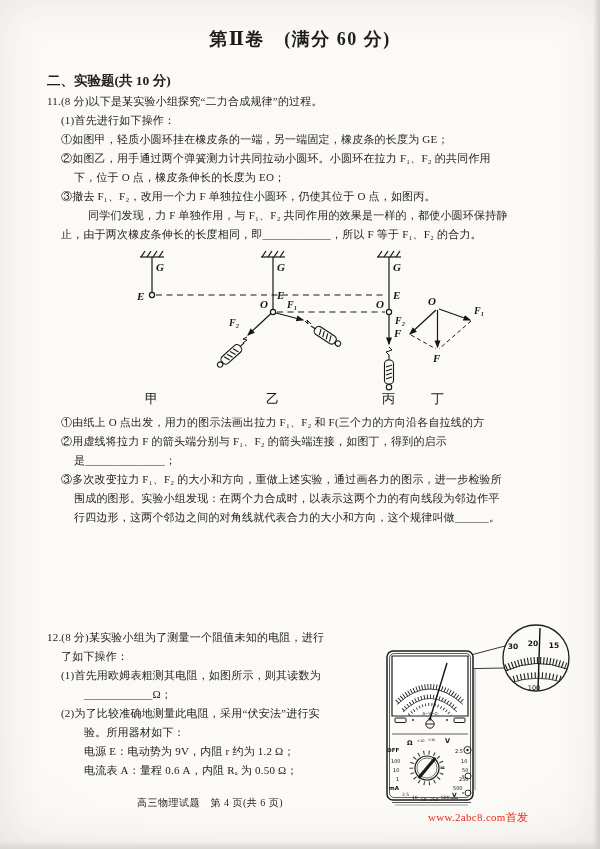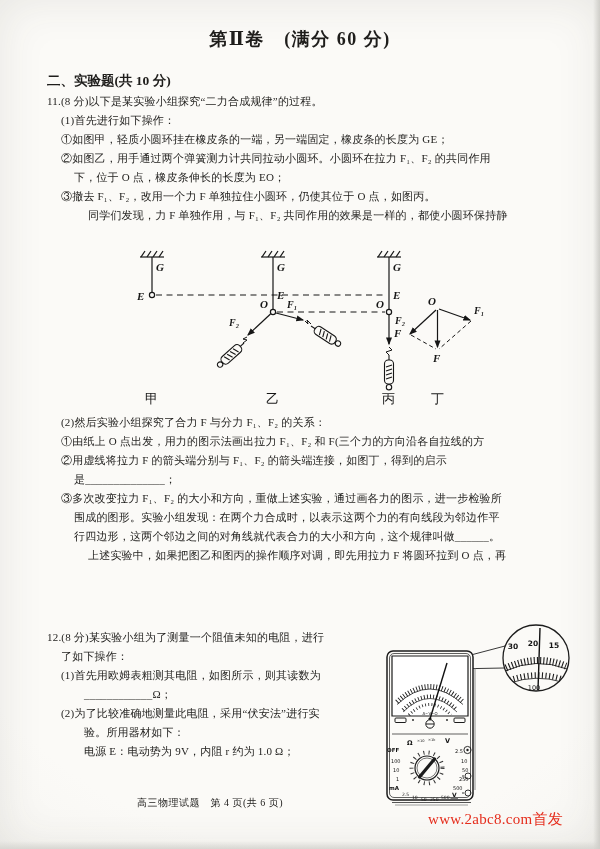--- a/index.html
+++ b/index.html
@@ -23,21 +23,21 @@
   .i2{padding-left:27px}
   .i2b{padding-left:37px}
   .i3{padding-left:41px}
   #q11p1{top:92px;left:47px;}
   #q11p2{top:413px;left:47px;}
   #q12{top:628px;left:47px;width:340px;}
   #fig11{top:247px;left:56px;}
   #meter{top:610px;left:376px;}
   #footer{position:absolute;top:796px;left:0;width:70%;text-align:center;
     font-size:10px;z-index:6;letter-spacing:.5px;}
-  #watermark{position:absolute;top:810px;left:428px;font-size:15px;z-index:7;
+  #watermark{position:absolute;top:810px;left:428px;font-size:11px;z-index:7;
     letter-spacing:.3px;text-align:center;}
   svg text{font-family:"Liberation Serif","DejaVu Serif",serif;}
   svg .lat{font-style:italic;font-weight:bold;font-size:11px;fill:#161616;}
   svg .latS{font-style:italic;font-weight:bold;font-size:10px;fill:#161616;}
   svg .cjk{font-size:13px;fill:#161616;}
   svg .num{font-family:"DejaVu Sans","Liberation Sans",sans-serif;fill:#141414;}
   svg line,svg path,svg circle,svg rect,svg polyline{vector-effect:non-scaling-stroke;}
 </style>
 </head>
 <body>
@@ -48,20 +48,21 @@
   <div class="heading">二、实验题(共 10 分)</div>
 
   <div id="q11p1" class="block">
     <div class="ln i0">11.(8 分)以下是某实验小组探究“二力合成规律”的过程。</div>
     <div class="ln i1">(1)首先进行如下操作：</div>
     <div class="ln i1">①如图甲，轻质小圆环挂在橡皮条的一端，另一端固定，橡皮条的长度为 GE；</div>
     <div class="ln i1">②如图乙，用手通过两个弹簧测力计共同拉动小圆环。小圆环在拉力 F₁、F₂ 的共同作用</div>
     <div class="ln i2">下，位于 O 点，橡皮条伸长的长度为 EO；</div>
     <div class="ln i1">③撤去 F₁、F₂，改用一个力 F 单独拉住小圆环，仍使其位于 O 点，如图丙。</div>
     <div class="ln i3">同学们发现，力 F 单独作用，与 F₁、F₂ 共同作用的效果是一样的，都使小圆环保持静</div>
+    <div class="ln i1">止，由于两次橡皮条伸长的长度相同，即____________，所以 F 等于 F₁、F₂ 的合力。</div>
   </div>
 
   <svg id="fig11" class="block" width="484" height="164" viewBox="0 0 484 164">
     <defs>
       <marker id="arr" markerWidth="8" markerHeight="8" refX="5.5" refY="2.5" orient="auto">
         <path d="M0,0 L6.5,2.5 L0,5 Z" fill="#161616"></path>
       </marker>
       <g id="sscale" stroke="#161616" stroke-width="1.1" fill="none">
         <line x1="0" y1="0" x2="5" y2="0"></line>
         <rect x="5" y="-4.5" width="24" height="9" rx="3.8" fill="#fbfaf7"></rect>
@@ -134,38 +135,37 @@
       </g>
     </g>
 
     <text class="cjk" x="89" y="156">甲</text>
     <text class="cjk" x="210" y="156">乙</text>
     <text class="cjk" x="326" y="156">丙</text>
     <text class="cjk" x="375" y="156">丁</text>
   </svg>
 
   <div id="q11p2" class="block">
-    <div class="ln i1">(2)然后实验小组探究了合力 F 与分力 F₁、F₂ 的关系：</div>
     <div class="ln i1">①由纸上 O 点出发，用力的图示法画出拉力 F₁、F₂ 和 F(三个力的方向沿各自拉线的方</div>
     <div class="ln i1">②用虚线将拉力 F 的箭头端分别与 F₁、F₂ 的箭头端连接，如图丁，得到的启示</div>
     <div class="ln i2">是______________；</div>
     <div class="ln i1">③多次改变拉力 F₁、F₂ 的大小和方向，重做上述实验，通过画各力的图示，进一步检验所</div>
     <div class="ln i2">围成的图形。实验小组发现：在两个力合成时，以表示这两个力的有向线段为邻边作平</div>
     <div class="ln i2">行四边形，这两个邻边之间的对角线就代表合力的大小和方向，这个规律叫做______。</div>
-    <div class="ln i3">上述实验中，如果把图乙和图丙的操作顺序对调，即先用拉力 F 将圆环拉到 O 点，再</div>
   </div>
 
   <div id="q12" class="block">
     <div class="ln i0">12.(8 分)某实验小组为了测量一个阻值未知的电阻，进行</div>
     <div class="ln i1">了如下操作：</div>
     <div class="ln i1">(1)首先用欧姆表粗测其电阻，如图所示，则其读数为</div>
     <div class="ln i2b">____________Ω；</div>
     <div class="ln i1">(2)为了比较准确地测量此电阻，采用“伏安法”进行实</div>
     <div class="ln i2b">验。所用器材如下：</div>
-    <div class="ln i2b">电源 E：电动势为 9V，内阻 r 约为 1.0 Ω；</div>
+    <div class="ln i2b">电源 E：电动势为 9V，内阻 r 约为 1.2 Ω；</div>
+    <div class="ln i2b">电流表 A：量程 0.6 A，内阻 Rₐ 为 0.50 Ω；</div>
   </div>
 
   <svg id="meter" class="block" width="216" height="212" viewBox="0 0 216 212">
     <defs>
       <clipPath id="magclip">
           <circle cx="160" cy="48" r="33"></circle>
         </clipPath>
     </defs>
 
     <g stroke="#222" stroke-width="0.9">

